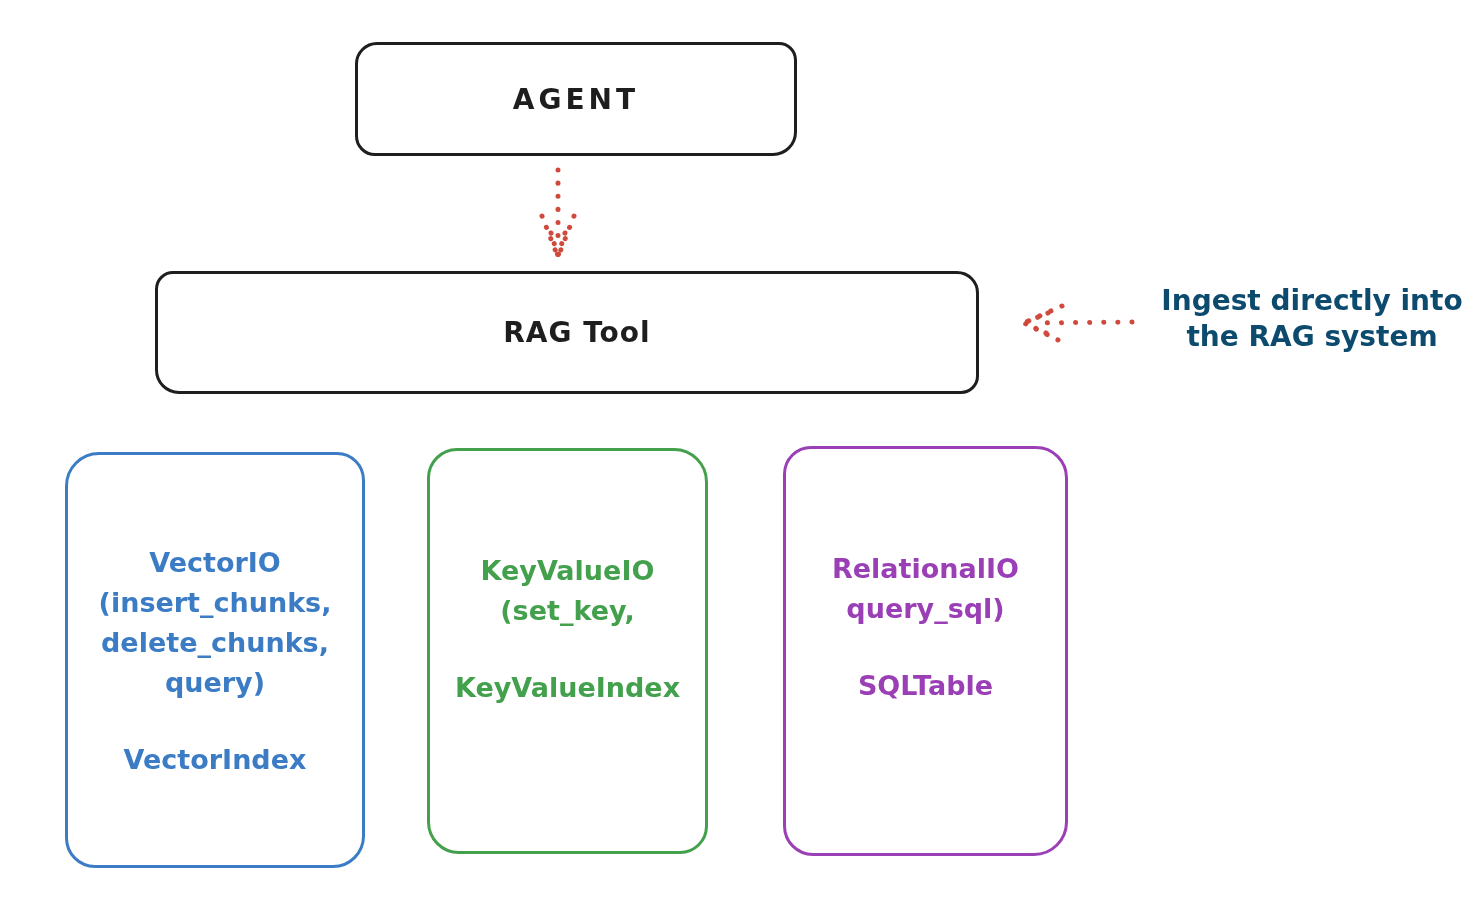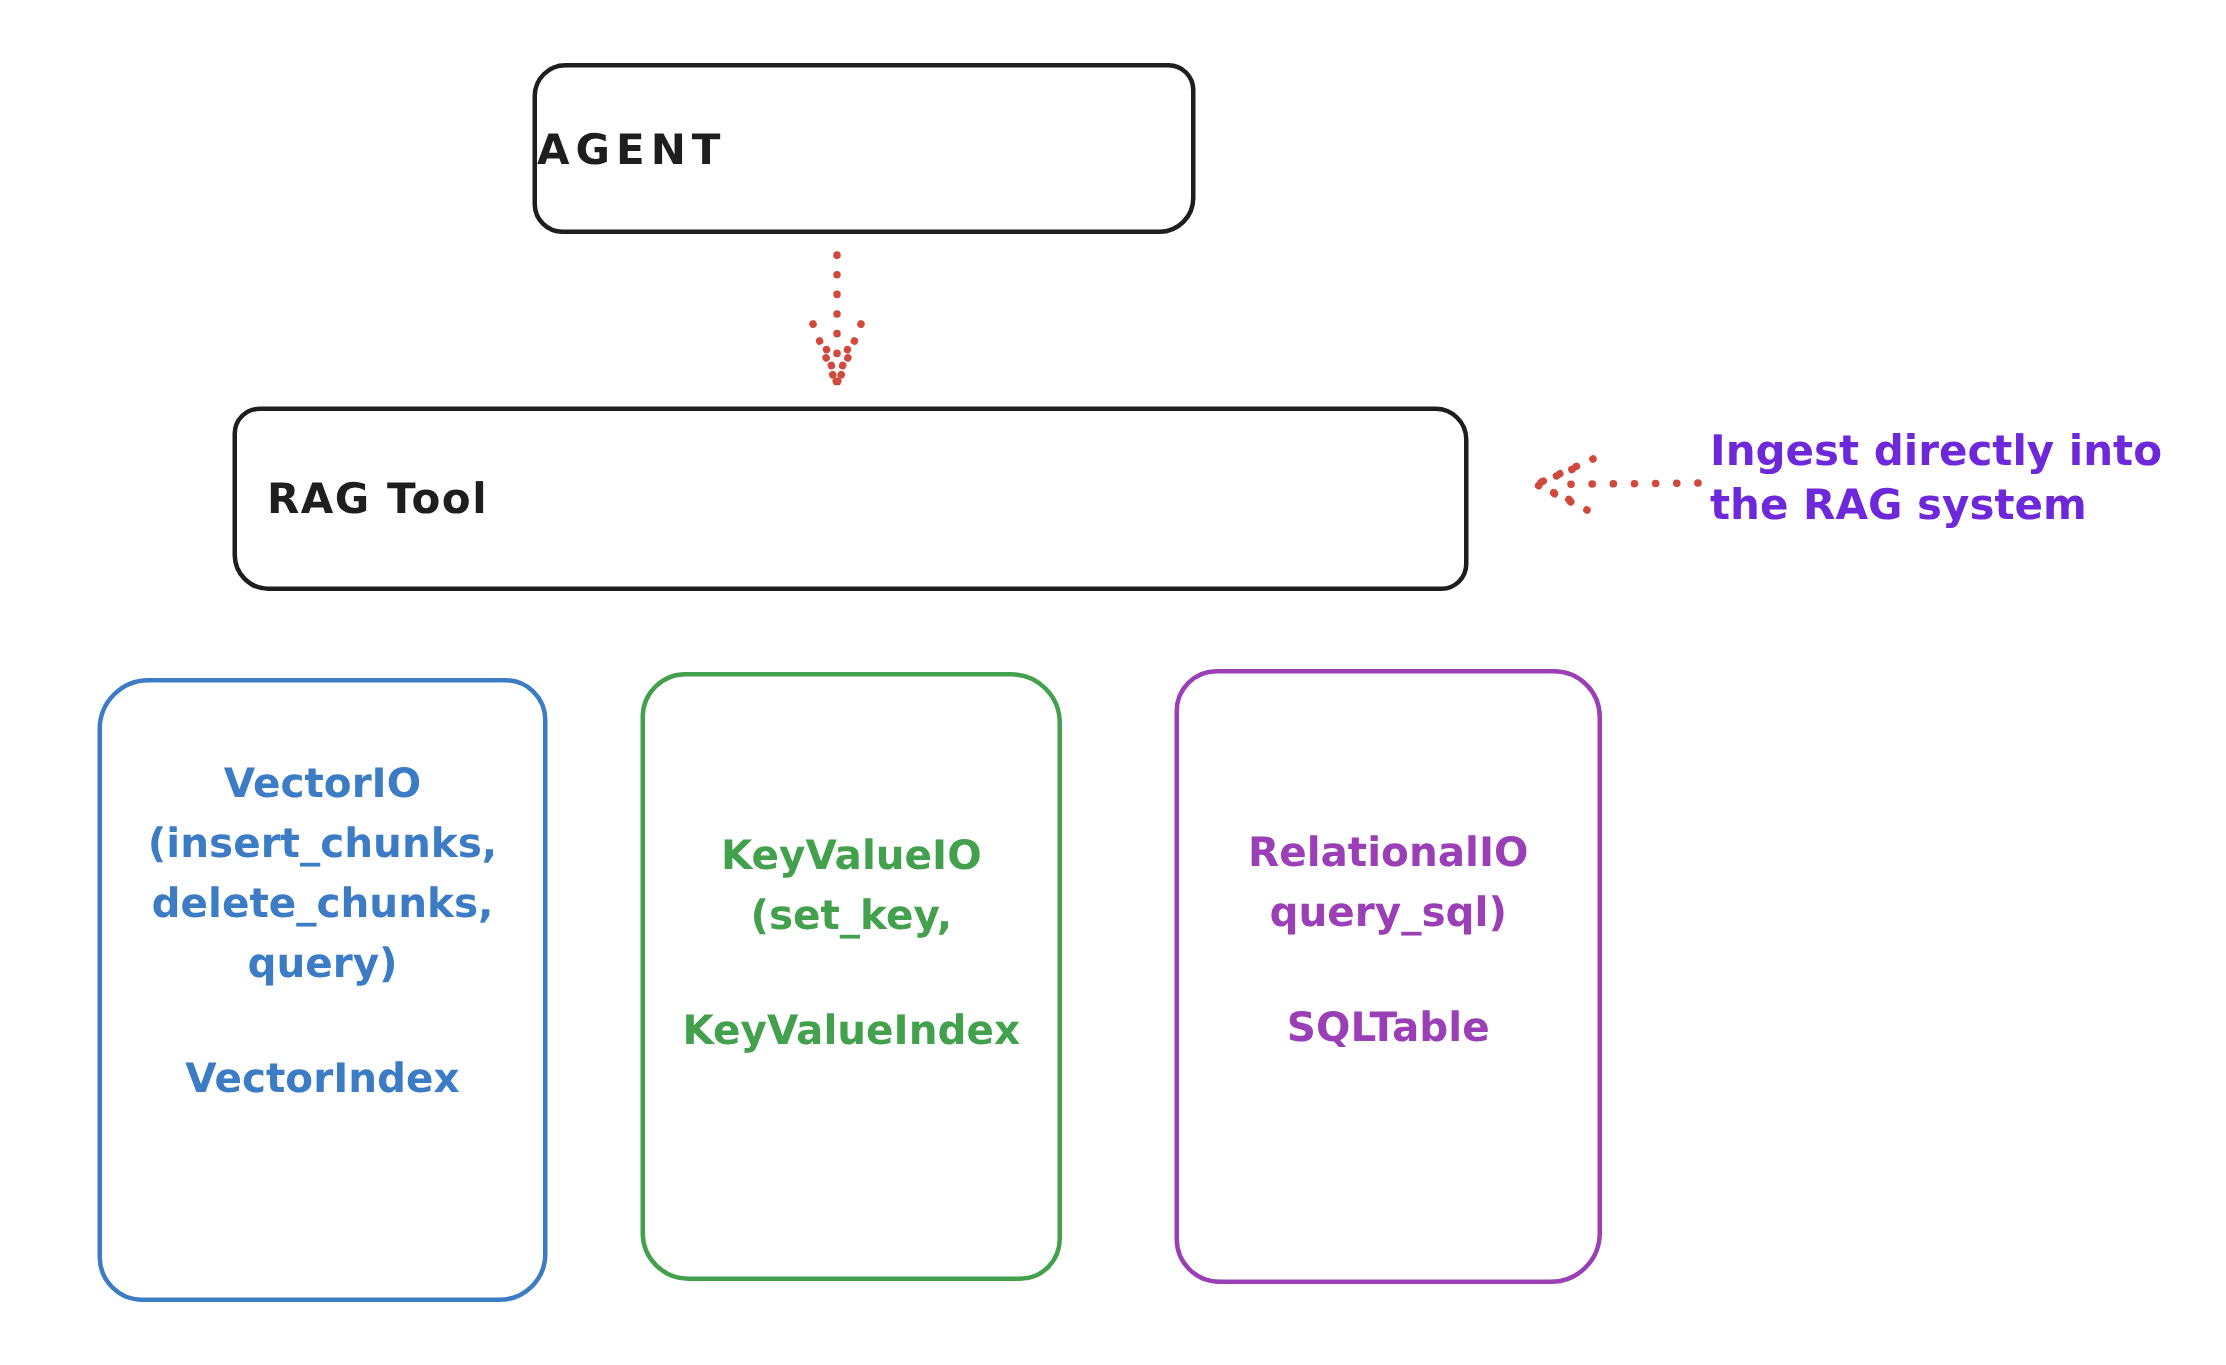--- a/index.html
+++ b/index.html
@@ -14,21 +14,21 @@
     overflow: hidden;
   }
 
   
   .node {
     position: absolute;
     border: 3px solid #1e1e1e;
     background: #ffffff;
     display: flex;
     align-items: center;
-    justify-content: flex-start;
+    justify-content: center;
     color: #1e1e1e;
   }
   .agent-box {
     left: 355px; top: 42px; width: 442px; height: 114px;
     border-radius: 22px 18px 24px 20px;
   }
   .agent-box .label {
     font-size: 28px; font-weight: bold; letter-spacing: 4px;
   }
   .rag-box {
@@ -37,21 +37,22 @@
     padding-left: 20px;
   }
   .rag-box .label {
     font-size: 28px; font-weight: 600; letter-spacing: 1px;
   }
 
   
   .annotation {
     position: absolute;
     left: 1140px; top: 283px; width: 344px;
-    color: #6d28d9;
+    text-align: center;
+    color: #0c4a6e;
     font-size: 28px;
     font-weight: bold;
     line-height: 36px;
   }
 
   
   svg.arrow-layer {
     position: absolute;
     left: 0; top: 0;
     width: 1484px; height: 910px;
@@ -71,21 +72,21 @@
     font-size: 27px;
     font-weight: 600;
     line-height: 40px;
   }
   .store-box .index-label { margin-top: 37px; }
 
   .store-vector {
     left: 65px; top: 452px; width: 300px; height: 416px;
     border-color: #3b7cc4; color: #3b7cc4;
     border-radius: 34px 28px 32px 30px;
-    padding-top: 48px;
+    padding-top: 88px;
   }
   .store-keyvalue {
     left: 427px; top: 448px; width: 281px; height: 406px;
     border-color: #43a04c; color: #43a04c;
     border-radius: 30px 34px 28px 32px;
     padding-top: 100px;
   }
   .store-relational {
     left: 783px; top: 446px; width: 285px; height: 410px;
     border-color: #9a3fb5; color: #9a3fb5;

